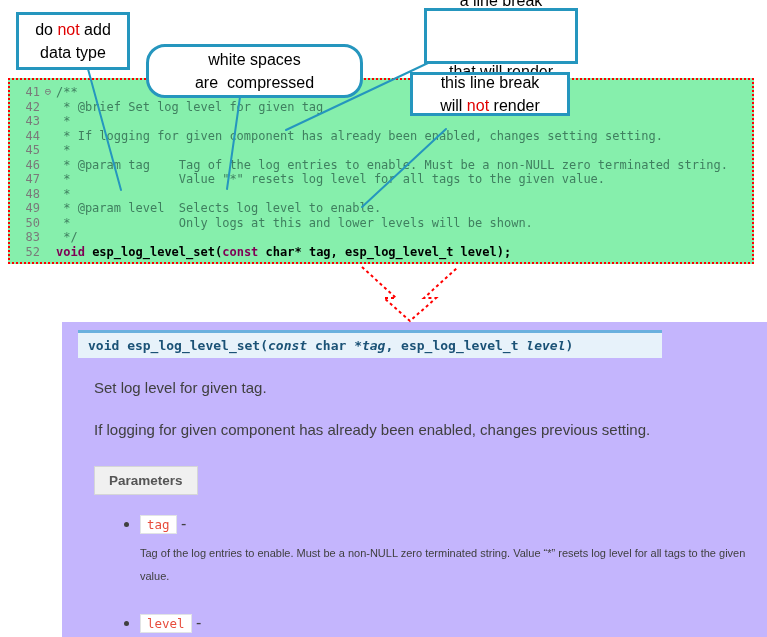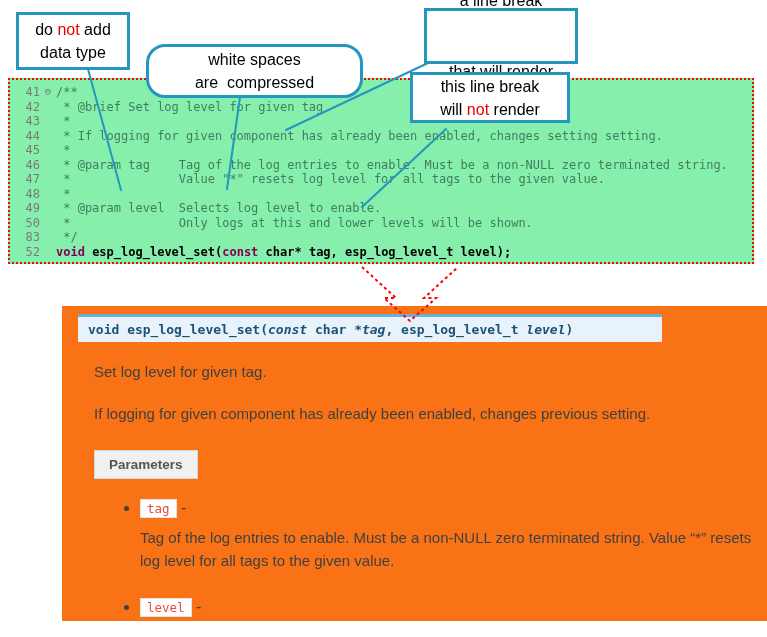--- a/index.html
+++ b/index.html
@@ -8,52 +8,52 @@
 
   
   .callout{position:absolute;background:#fff;border:3px solid #2596be;box-sizing:border-box;
            display:flex;flex-direction:column;align-items:center;justify-content:center;
            font-size:16px;line-height:23px;color:#000;z-index:5;}
   .callout div{white-space:pre;}
   .red{color:#e00000;}
   #c1{left:16px;top:12px;width:114px;height:58px;}
   #c2{left:146px;top:44px;width:217px;height:54px;border-radius:19px;}
   #c3{left:424px;top:8px;width:154px;height:56px;gap:48px;}
-  #c4{left:410px;top:72px;width:160px;height:51px;}
+  #c4{left:410px;top:72px;width:160px;height:44px;}
 
   
   #overlay{position:absolute;left:0;top:0;width:767px;height:637px;z-index:4;pointer-events:none;}
 
   
   .code-block{position:absolute;left:8px;top:78px;width:746px;height:186px;box-sizing:border-box;
               border:2px dotted #ff0000;background:#86efac;z-index:1;padding:5px 0 0 4px;
               font-family:"DejaVu Sans Mono",monospace;font-size:12px;line-height:14.5px;}
   .code-line{display:flex;}
   .ln{flex:0 0 26px;width:26px;text-align:right;color:#7a7a7a;}
   .fold{flex:0 0 16px;width:16px;text-align:center;color:#7a7a7a;font-size:11px;}
   .txt{white-space:pre;color:#3f7f5f;}
   .txt52{white-space:pre;color:#000;font-weight:bold;}
   .kw{color:#7f0055;font-weight:bold;}
 
   
-  .doc-panel{position:absolute;left:62px;top:306px;width:705px;height:315px;background:#f97316;
+  .doc-panel{position:absolute;left:62px;top:322px;width:705px;height:315px;background:#c4b5fd;
              z-index:0;color:#404040;}
   .sig{margin:8px 0 0 16px;width:584px;box-sizing:border-box;background:#e7f2fa;
        border-top:3px solid #6ab0de;padding:5px 10px;white-space:pre;
        font-family:"DejaVu Sans Mono",monospace;font-size:13px;color:#1b5276;}
   .sig span{font-weight:bold;}
   .s-it{font-style:italic;}
   .doc-p{margin:18px 12px 0 32px;font-size:15px;line-height:24px;}
   .params-box{display:inline-block;margin:24px 0 0 32px;background:#f0f0f0;
               border:1px solid #d5d6d7;padding:6px 14px;font-size:13.5px;font-weight:bold;color:#555;text-align:right;}
   .param-list{list-style:disc;margin:20px 0 0 0;padding-left:78px;}
   .param-list li{margin-bottom:26px;}
   .chip{font-family:"DejaVu Sans Mono",monospace;font-size:12.5px;color:#e74c3c;background:#fff;
         border:1px solid #e1e4e5;padding:1px 6px;}
-  .param-desc{margin:9px 0 0 0;width:612px;font-size:15px;line-height:23px;}
+  .param-desc{margin:9px 0 0 0;width:612px;font-size:11px;line-height:23px;}
 </style>
 </head>
 <body>
 
 <div id="page">
 
   <svg id="overlay" viewBox="0 0 767 637">
     <line x1="88" y1="69" x2="121" y2="190" stroke="#2596be" stroke-width="2" stroke-linecap="round"></line>
     <line x1="240" y1="97" x2="227" y2="189" stroke="#2596be" stroke-width="2" stroke-linecap="round"></line>
     <line x1="428" y1="63" x2="286" y2="130" stroke="#2596be" stroke-width="2" stroke-linecap="round"></line>

